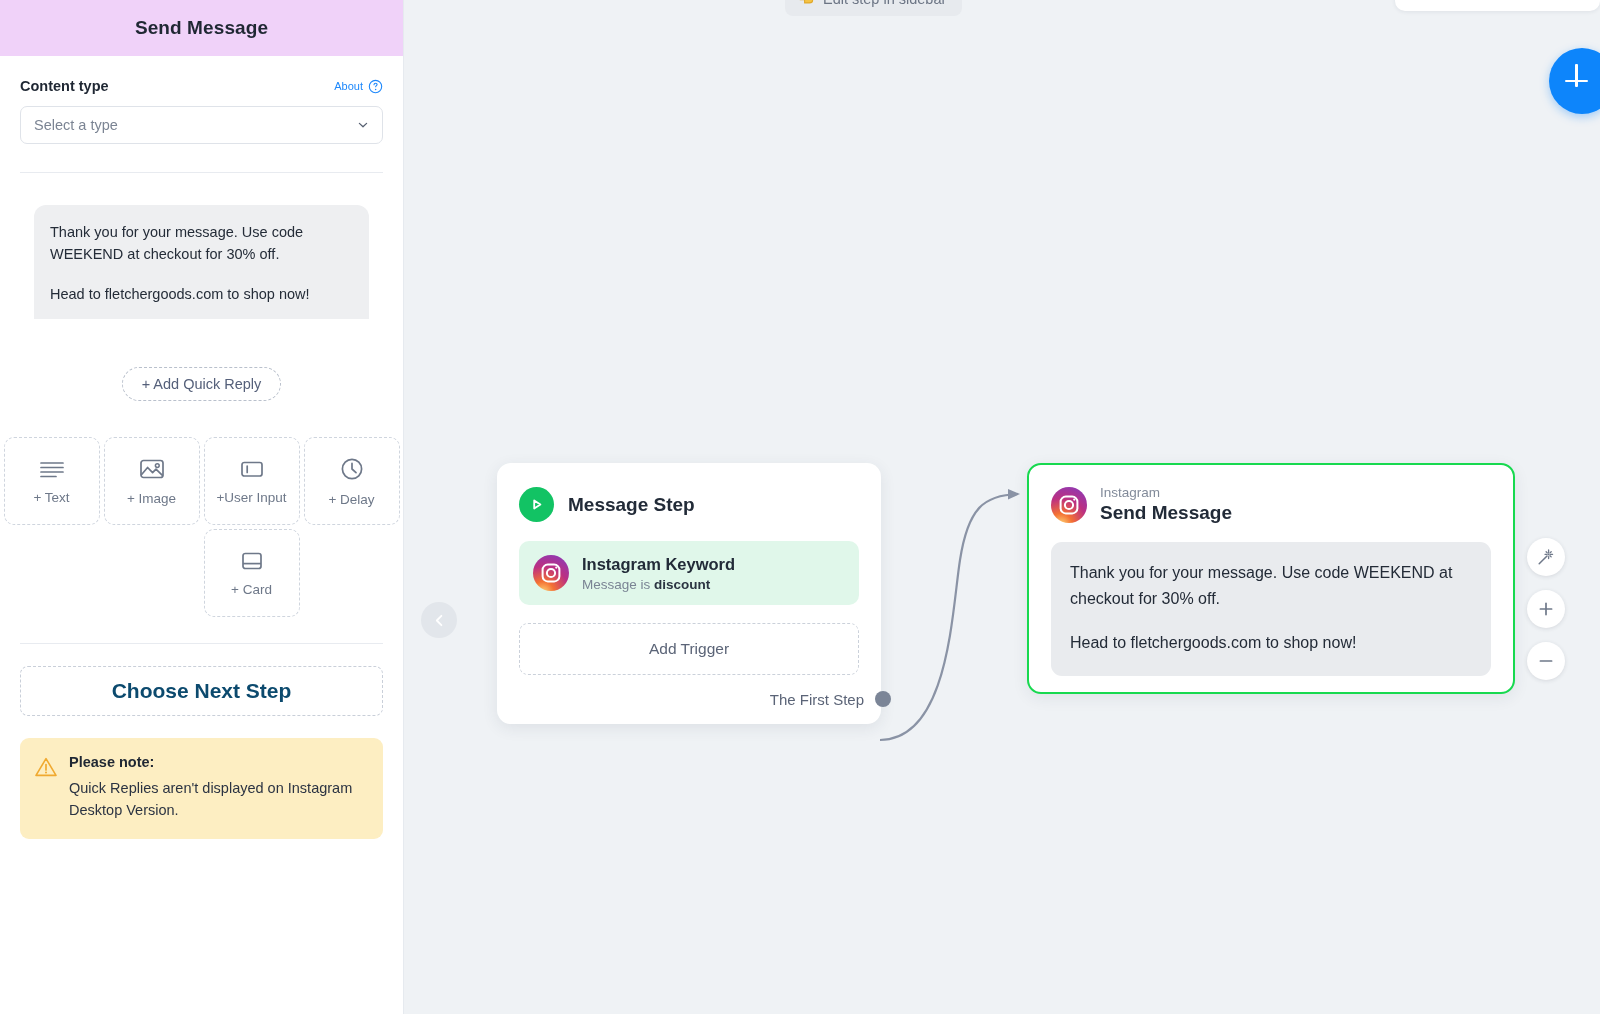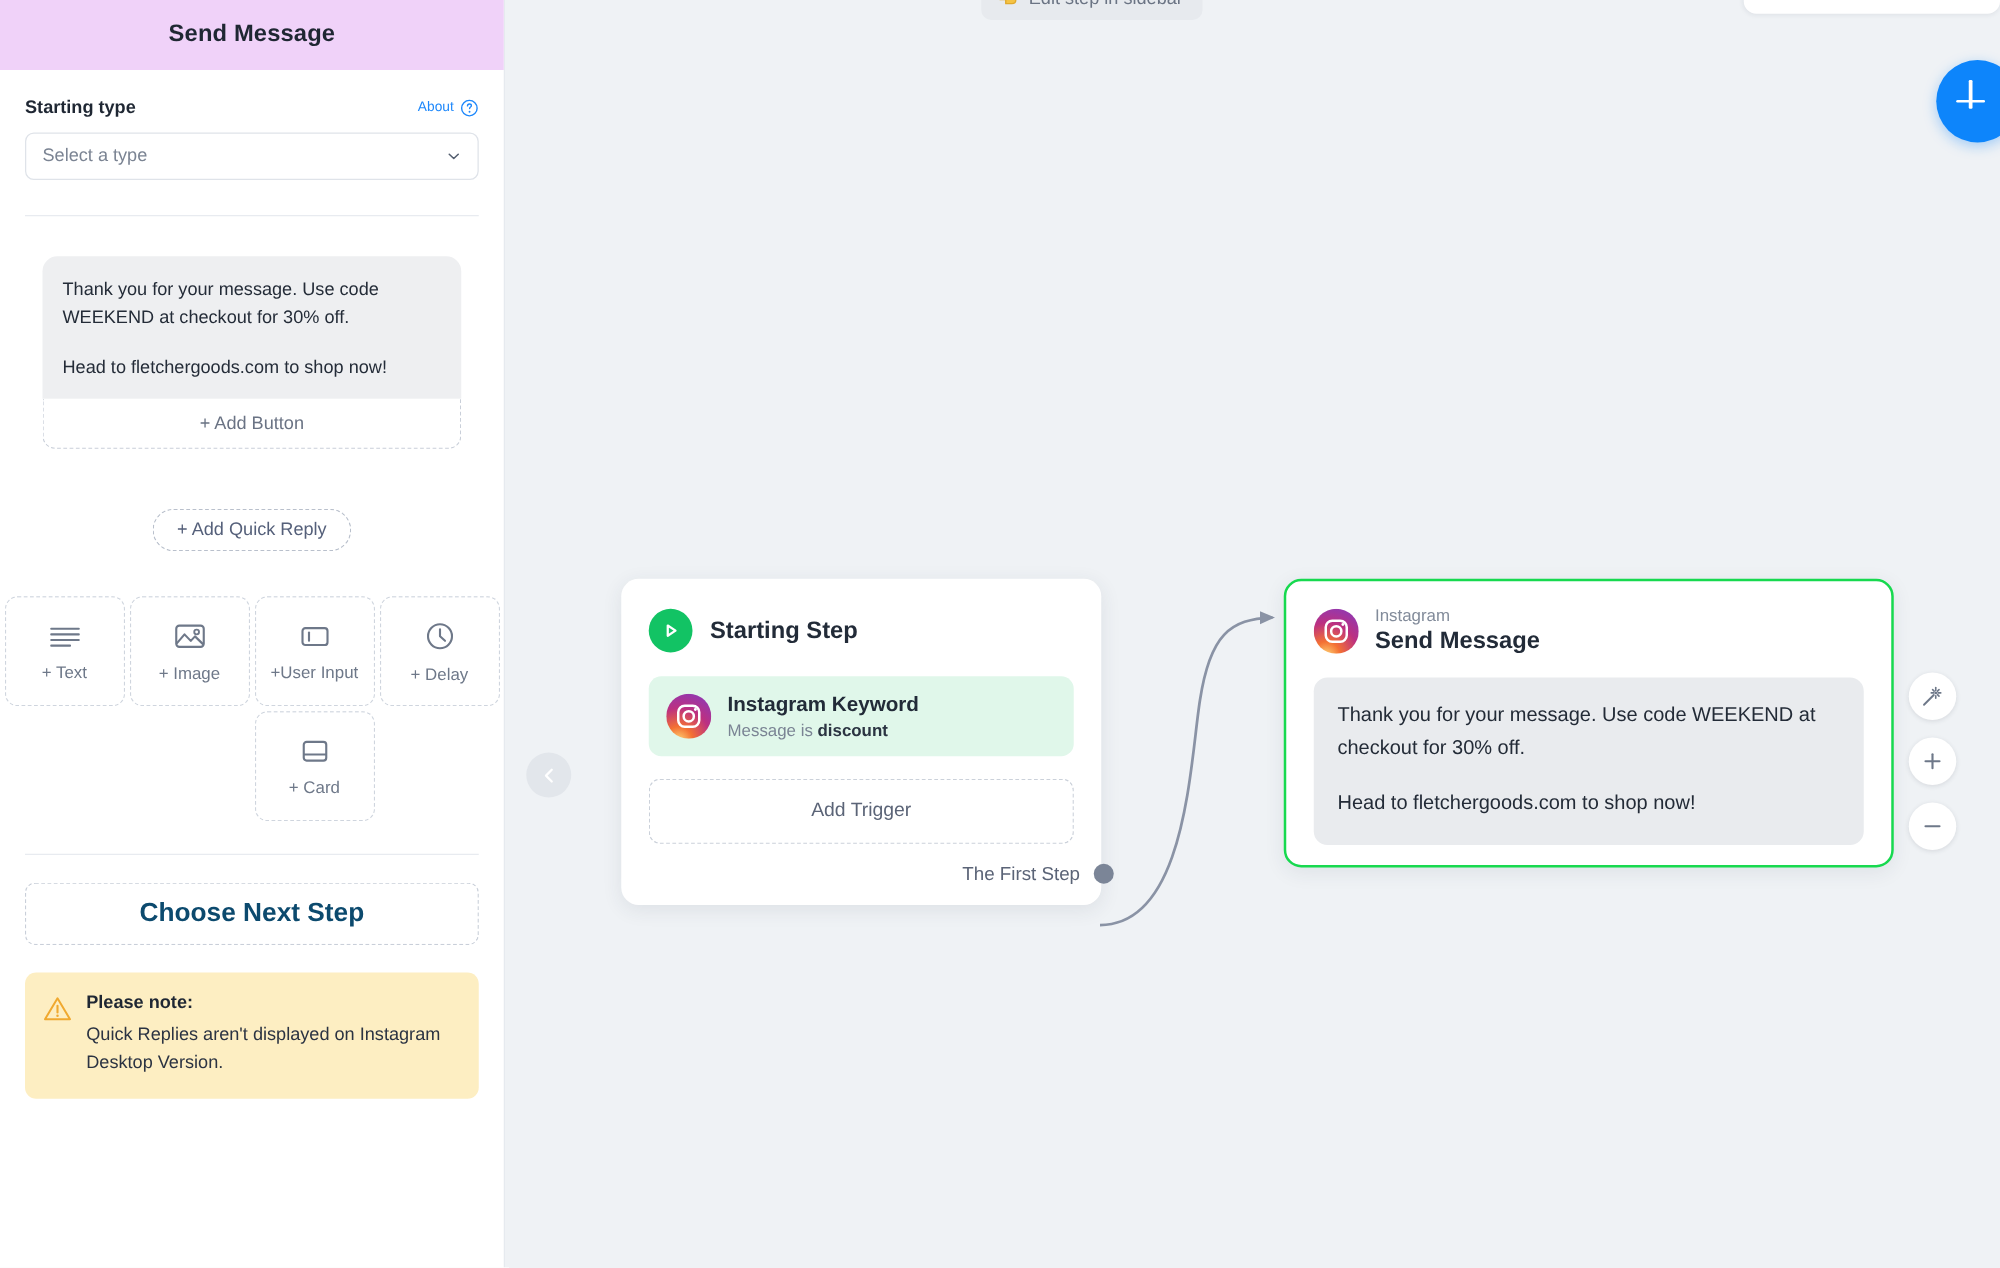--- a/index.html
+++ b/index.html
@@ -194,21 +194,21 @@
 
   <aside class="sidebar">
 
     <div class="sidebar-header">
       <span class="sidebar-title">Send Message</span>
     </div>
 
     <div class="sb-body">
 
       <div class="ct-row">
-        <span class="ct-label">Starting type</span>
+        <span class="ct-label">Content type</span>
         <span class="about-link">
           <span>About</span>
           <svg class="q-icon" viewBox="0 0 16 16">
             <circle cx="8" cy="8" r="6.6" fill="none" stroke="#1e88fb" stroke-width="1.2"></circle>
             <path d="M6.4 6.1c0-1 .8-1.6 1.7-1.6.9 0 1.6.6 1.6 1.4 0 1.2-1.5 1.2-1.5 2.4" fill="none" stroke="#1e88fb" stroke-width="1.2" stroke-linecap="round"></path>
             <circle cx="8.15" cy="11.1" r=".82" fill="#1e88fb"></circle>
           </svg>
         </span>
       </div>
 
@@ -219,21 +219,20 @@
         </svg>
       </div>
 
       <div class="hr"></div>
 
       <div class="msg-wrap">
         <div class="bubble">
           <p>Thank you for your message. Use code WEEKEND at checkout for 30% off.</p>
           <p>Head to fletchergoods.com to shop now!</p>
         </div>
-        <div class="add-button">+ Add Button</div>
       </div>
 
       <div class="qr-wrap">
         <div class="add-qr">+ Add Quick Reply</div>
       </div>
 
       <div class="tools">
         <div class="tool-row">
 
           <div class="tool">
@@ -332,21 +331,21 @@
       <path d="M604 489 l12 5 -12 5.4 z" fill="#8a93a5"></path>
     </svg>
 
     <section class="node-start">
       <div class="start-head">
         <span class="play-circle">
           <svg width="17" height="17" viewBox="0 0 17 17">
             <path d="M6.2 4.4L12.4 8.5 6.2 12.6z" fill="none" stroke="#fff" stroke-width="1.8" stroke-linejoin="round"></path>
           </svg>
         </span>
-        <span class="start-title">Starting Step</span>
+        <span class="start-title">Message Step</span>
       </div>
 
       <div class="trigger">
         <svg class="ig-icon" width="36" height="36" viewBox="0 0 36 36">
           <defs>
             <radialGradient id="igA" cx="28%" cy="104%" r="118%">
               <stop offset="0%" stop-color="#fed576"></stop>
               <stop offset="26%" stop-color="#f47133"></stop>
               <stop offset="61%" stop-color="#bc3081"></stop>
               <stop offset="100%" stop-color="#8a3ab9"></stop>

